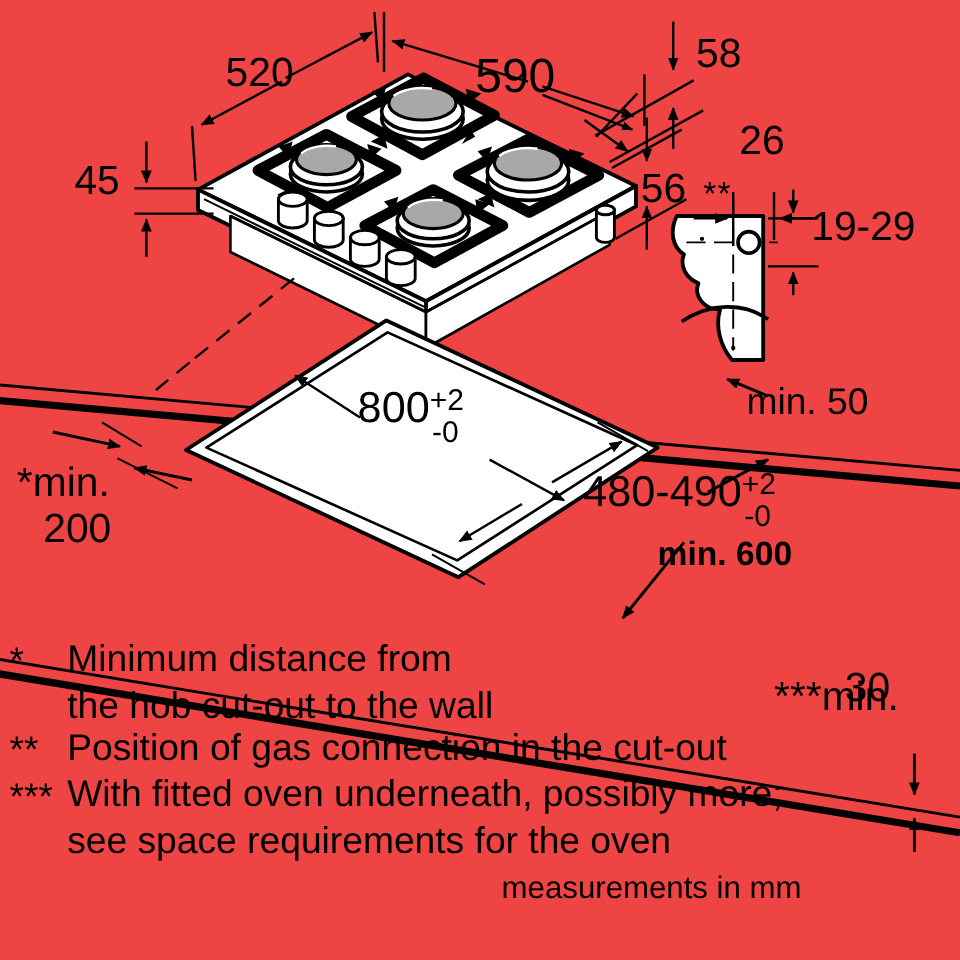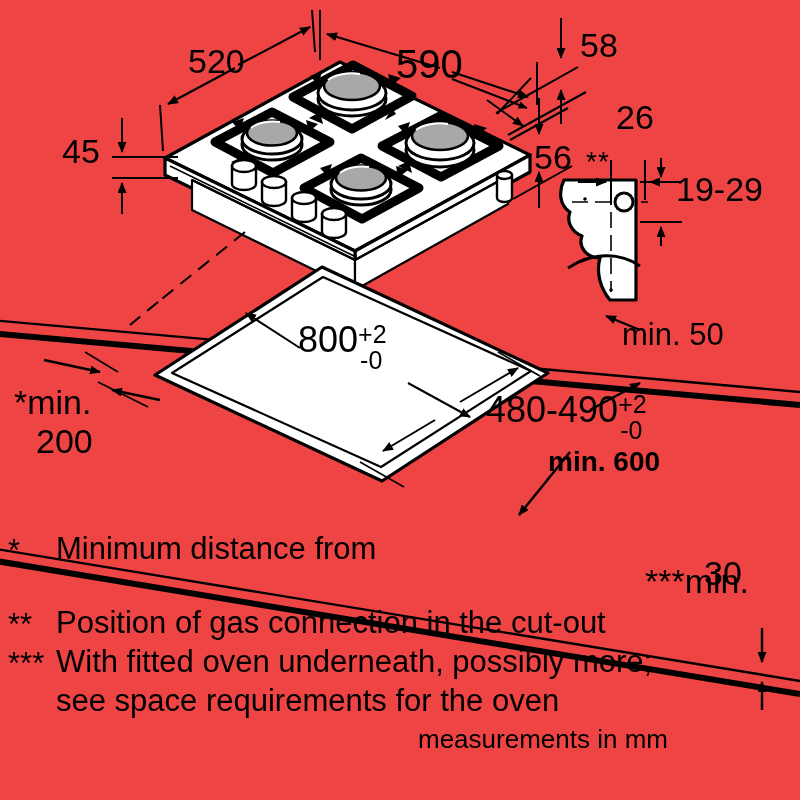--- a/index.html
+++ b/index.html
@@ -331,20 +331,21 @@
   <div class="dim-text" style="left:548px; top:448px; font-size:28px;font-weight:bold;">min. 600</div>
 
   <div class="dim-text" style="left:14px; top:385px; font-size:34px;">*min.</div>
   <div class="dim-text" style="left:36px; top:424px; font-size:34px;">200</div>
 
   <div class="dim-text" style="left:645px; top:516px; font-size:34px;margin-top:48px;">***min.</div>
   <div class="dim-text" style="left:704px; top:556px; font-size:34px;">30</div>
 
   <div class="note-text" style="left:8px; top:535px; font-size:31px;">*</div>
   <div class="note-text" style="left:56px; top:533px; font-size:31px;">Minimum distance from</div>
+  <div class="note-text" style="left:56px; top:572px; font-size:31px;">the hob cut-out to the wall</div>
 
   <div class="note-text" style="left:8px; top:609px; font-size:31px;">**</div>
   <div class="note-text" style="left:56px; top:607px; font-size:31px;">Position of gas connection in the cut-out</div>
 
   <div class="note-text" style="left:8px; top:648px; font-size:31px;">***</div>
   <div class="note-text" style="left:56px; top:646px; font-size:31px;">With fitted oven underneath, possibly more;</div>
   <div class="note-text" style="left:56px; top:685px; font-size:31px;">see space requirements for the oven</div>
 
   <div class="note-text" style="left:418px; top:726px; font-size:26px;">measurements in mm</div>
 

